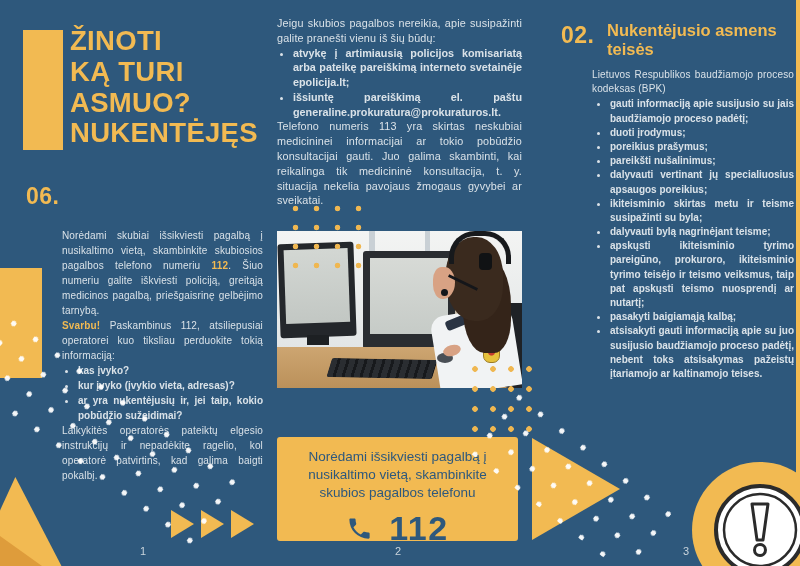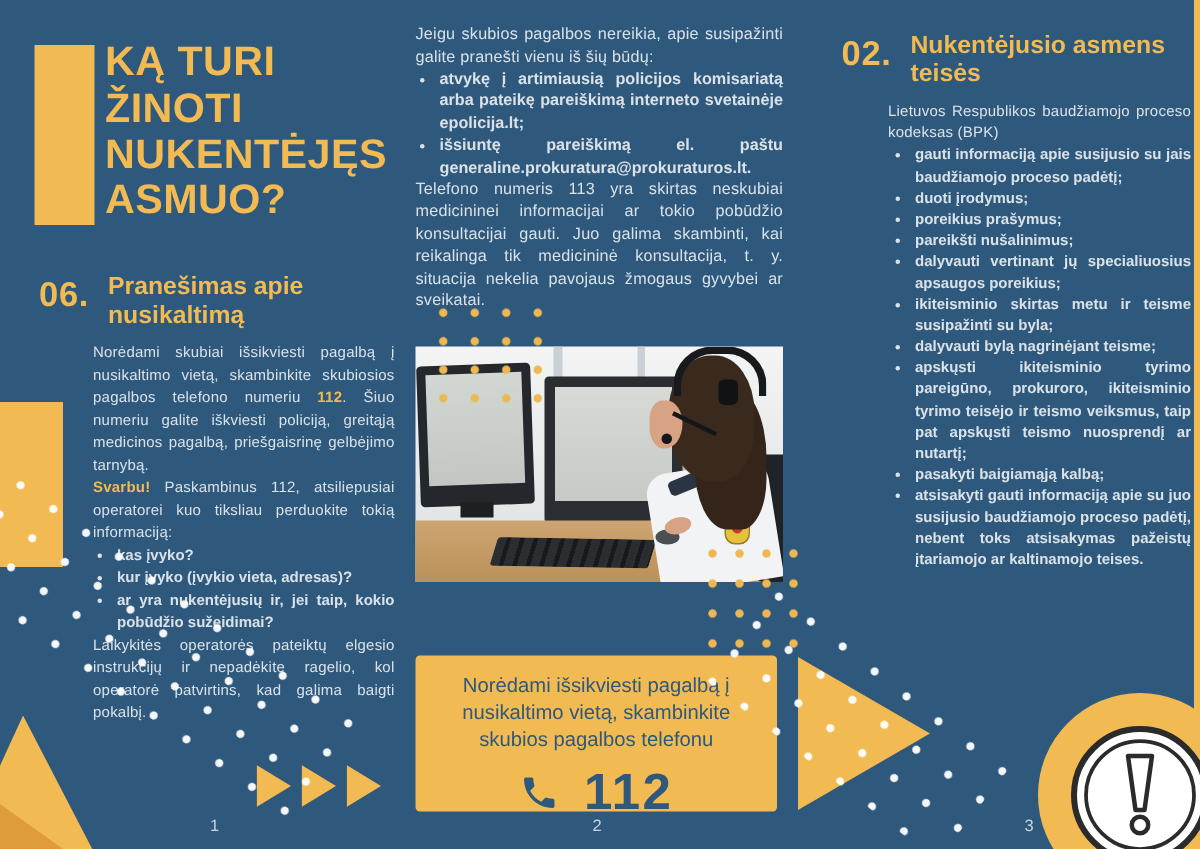--- a/index.html
+++ b/index.html
@@ -119,28 +119,27 @@
   <div class="abs accent-fill arrow a2"></div>
   <div class="abs accent-fill arrow a3"></div>
   <div class="abs accent-fill mid-triangle"></div>
   <div class="abs accent-fill right-strip"></div>
   <div class="abs dots-y-a"></div>
   <div class="abs dots-y-b"></div>
   <div class="abs trail trail-left"></div>
   <div class="abs trail trail-mid"></div>
 
   <h1 class="abs title">
+      <div class="t-line">ŽINOTI</div>
       <div class="t-line">KĄ TURI</div>
-      <div class="t-line">ŽINOTI</div>
+      <div class="t-line">ASMUO?</div>
       <div class="t-line">NUKENTĖJĘS</div>
-      <div class="t-line">ASMUO?</div>
     </h1>
 
   <div class="abs sec-num num1">06.</div>
-  <h2 class="abs sec-head head1">Pranešimas apie nusikaltimą</h2>
 
   <div class="abs body-txt panel1-body">
     <p><span>Norėdami skubiai išsikviesti pagalbą į nusikaltimo vietą, skambinkite skubiosios pagalbos telefono numeriu </span><span class="hl">112</span><span>. Šiuo numeriu galite iškviesti policiją, greitąją medicinos pagalbą, priešgaisrinę gelbėjimo tarnybą.</span></p>
     <p><span class="hl">Svarbu!</span><span> Paskambinus 112, atsiliepusiai operatorei kuo tiksliau perduokite tokią informaciją:</span></p>
     <ul>
         <li>kas įvyko?</li>
         <li>kur įvyko (įvykio vieta, adresas)?</li>
         <li>ar yra nukentėjusių ir, jei taip, kokio pobūdžio sužeidimai?</li>
       </ul>
     <p>Laikykitės operatorės pateiktų elgesio instrukcijų ir nepadėkite ragelio, kol operatorė patvirtins, kad galima baigti pokalbį.</p>

